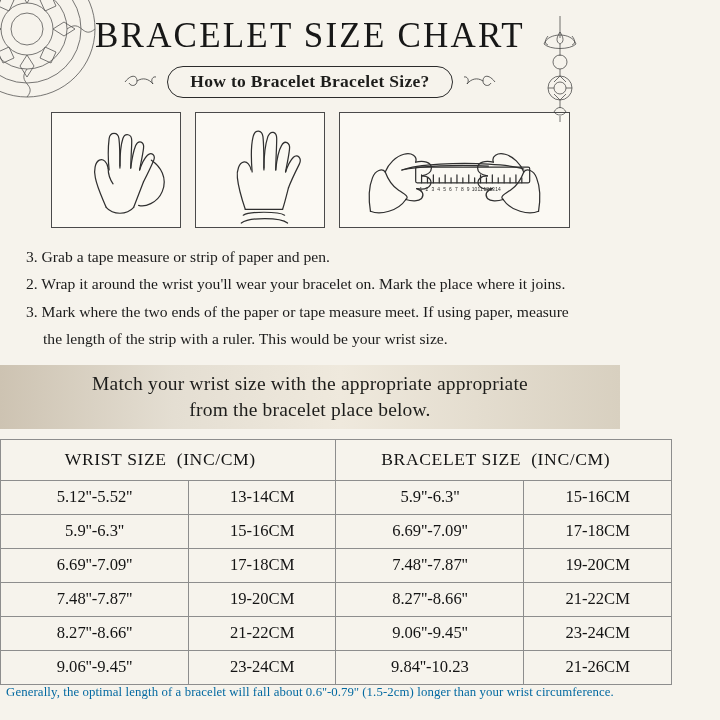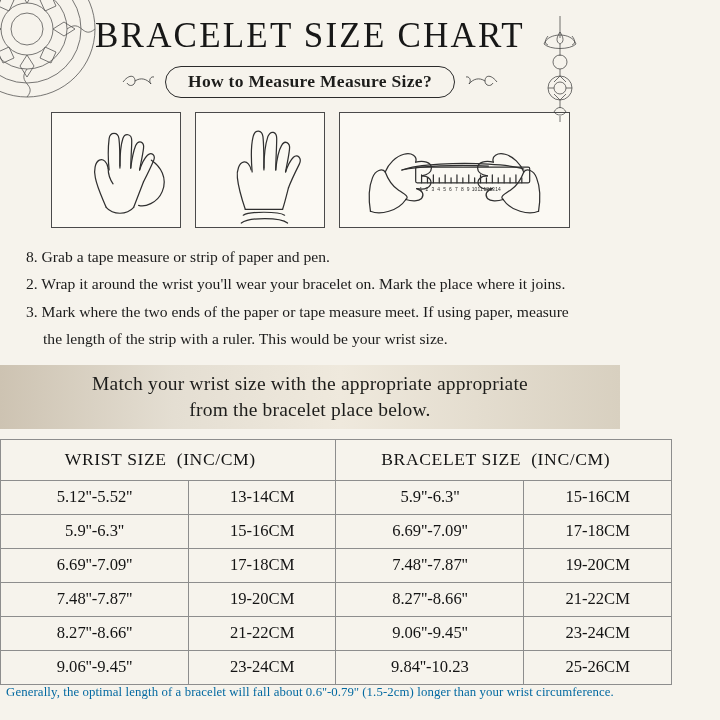--- a/index.html
+++ b/index.html
@@ -224,21 +224,21 @@
   <div class="title">BRACELET SIZE CHART</div>
 
   <div class="subtitle-row">
     <svg class="flourish" viewBox="0 0 34 22">
       <g class="sketch-thin" stroke="#2b2b2b">
         <path d="M2 11 C8 3 14 4 14 10 C14 15 8 16 6 12"></path>
         <path d="M14 10 C20 6 26 8 30 13"></path>
         <path d="M30 13 C27 9 30 5 33 6"></path>
       </g>
     </svg>
-    <div class="subtitle-pill">How to Measure Measure Size?</div>
+    <div class="subtitle-pill">How to Bracelet Bracelet Size?</div>
     <svg class="flourish" viewBox="0 0 34 22">
       <g class="sketch-thin" stroke="#2b2b2b">
         <path d="M32 11 C26 3 20 4 20 10 C20 15 26 16 28 12"></path>
         <path d="M20 10 C14 6 8 8 4 13"></path>
         <path d="M4 13 C7 9 4 5 1 6"></path>
       </g>
     </svg>
   </div>
 
   <div class="illus-row">
@@ -318,21 +318,21 @@
             <text x="145" y="79">12</text>
           <text x="151" y="79">13</text>
             <text x="157" y="79">14</text>
         </g>
       </svg>
     </div>
 
   </div>
 
   <div class="steps">
-    <div class="step">8. Grab a tape measure or strip of paper and pen.</div>
+    <div class="step">3. Grab a tape measure or strip of paper and pen.</div>
     <div class="step">2. Wrap it around the wrist you'll wear your bracelet on. Mark the place where it joins.</div>
     <div class="step">3. Mark where the two ends of the paper or tape measure meet. If using paper, measure</div>
     <div class="step indent">the length of the strip with a ruler. This would be your wrist size.</div>
   </div>
 
   <div class="banner">
     <div class="banner-line">Match your wrist size with the appropriate appropriate</div>
     <div class="banner-line">from the bracelet place below.</div>
   </div>
 
@@ -377,20 +377,20 @@
       <tr>
         <td>8.27''-8.66''</td>
         <td>21-22CM</td>
         <td>9.06''-9.45''</td>
         <td>23-24CM</td>
       </tr>
       <tr>
         <td>9.06''-9.45''</td>
         <td>23-24CM</td>
         <td>9.84''-10.23</td>
-        <td>25-26CM</td>
+        <td>21-26CM</td>
       </tr>
     </tbody>
   </table>
 
   <div class="footnote">Generally, the optimal length of a bracelet will fall about 0.6''-0.79'' (1.5-2cm) longer than your wrist circumference.</div>
 
 </div>
 
 </body></html>

